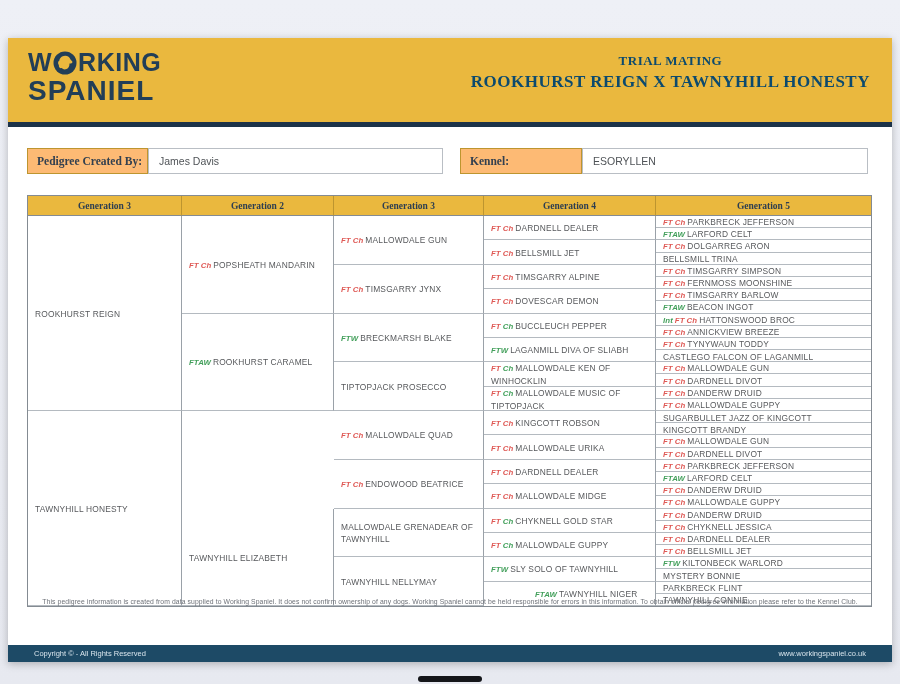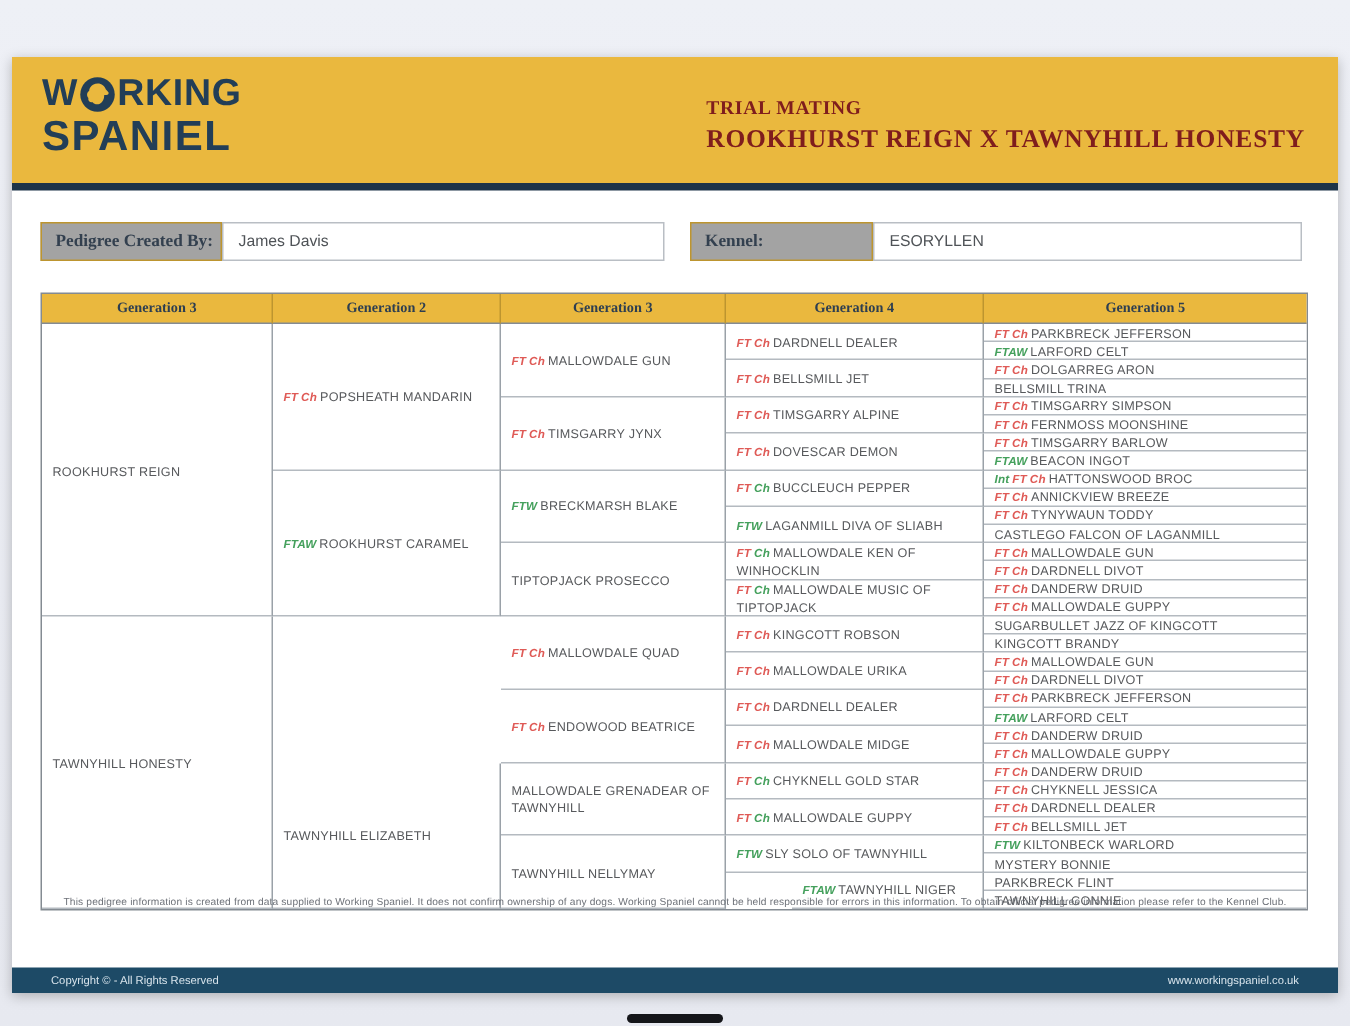--- a/index.html
+++ b/index.html
@@ -8,26 +8,26 @@
 
   .card { position:absolute; left:8px; top:38px; width:884px; height:624px; background:#ffffff; box-shadow:0 2px 8px rgba(0,0,0,0.25); }
 
   
   .band { position:absolute; left:0; top:0; width:884px; height:84px; background:#eab83e; }
   .band-rule { position:absolute; left:0; top:84px; width:884px; height:5px; background:#1c3349; }
   .logo { position:absolute; left:20px; top:12px; line-height:1; color:#223e57; font-weight:800; letter-spacing:0.5px; }
   .logo .l1 { font-size:25px; display:flex; align-items:center; }
   .logo .l2 { font-size:28px; letter-spacing:1px; margin-top:2px; }
   .logo .o-icon { display:inline-block; width:24px; height:24px; margin:0 1px; vertical-align:middle; }
-  .head-titles { position:absolute; right:22px; top:26px; text-align:left; color:#7f1d1d; font-family:"Liberation Serif", serif; font-weight:700; }
+  .head-titles { position:absolute; right:22px; top:15px; text-align:center; color:#0c4a6e; font-family:"Liberation Serif", serif; font-weight:700; }
   .head-titles .t1 { font-size:13px; letter-spacing:0.5px; }
   .head-titles .t2 { font-size:17px; letter-spacing:0.5px; margin-top:3px; }
 
   
-  .form-label { position:absolute; height:26px; background:#a3a3a3; border:1px solid #bd952f; color:#33404f;
+  .form-label { position:absolute; height:26px; background:#fdba74; border:1px solid #bd952f; color:#33404f;
     font-family:"Liberation Serif", serif; font-weight:700; font-size:11.5px; display:flex; align-items:center; padding-left:9px; }
   .form-input { position:absolute; height:26px; background:#ffffff; border:1px solid #b9bec4; color:#4f5357;
     font-size:10.5px; display:flex; align-items:center; padding-left:10px; }
   #lbl-created { left:19px; top:110px; width:121px; }
   #inp-created { left:140px; top:110px; width:295px; }
   #lbl-kennel  { left:452px; top:110px; width:122px; }
   #inp-kennel  { left:574px; top:110px; width:286px; }
 
   
   .ped-wrap { position:absolute; left:19px; top:157px; width:845px; border:1px solid #848b92; }

